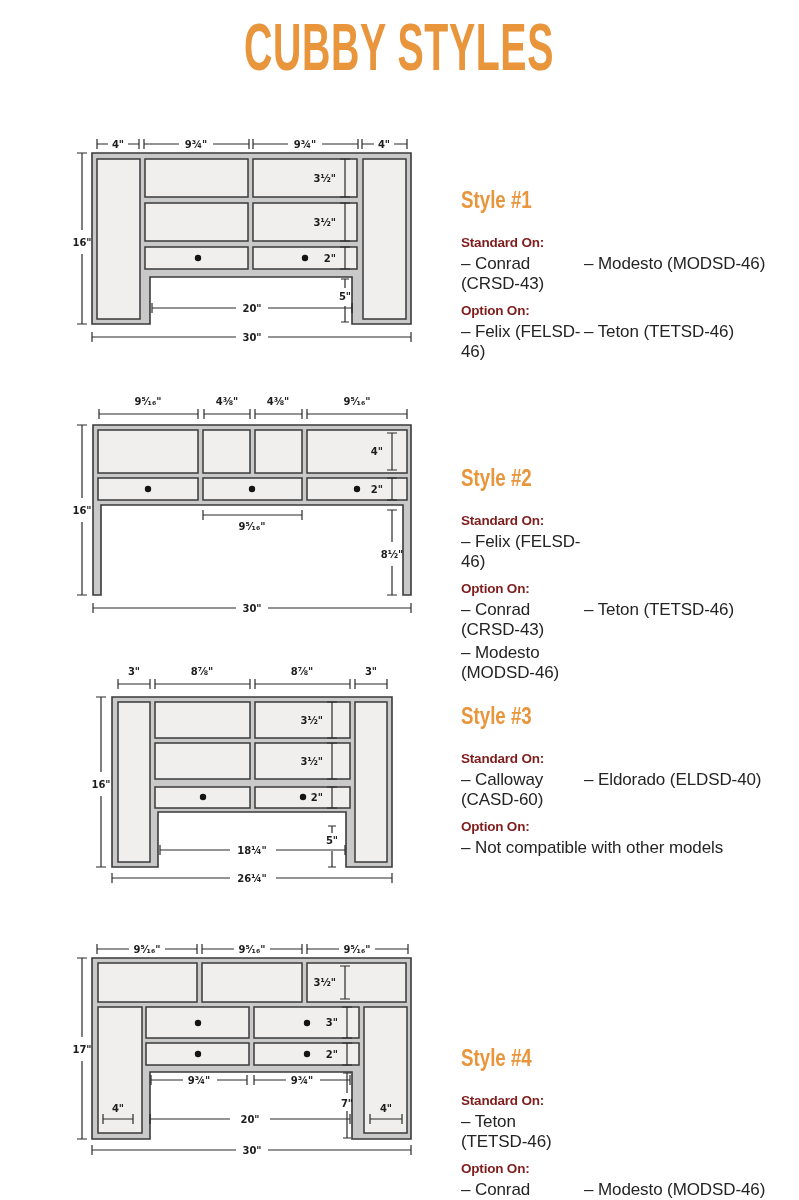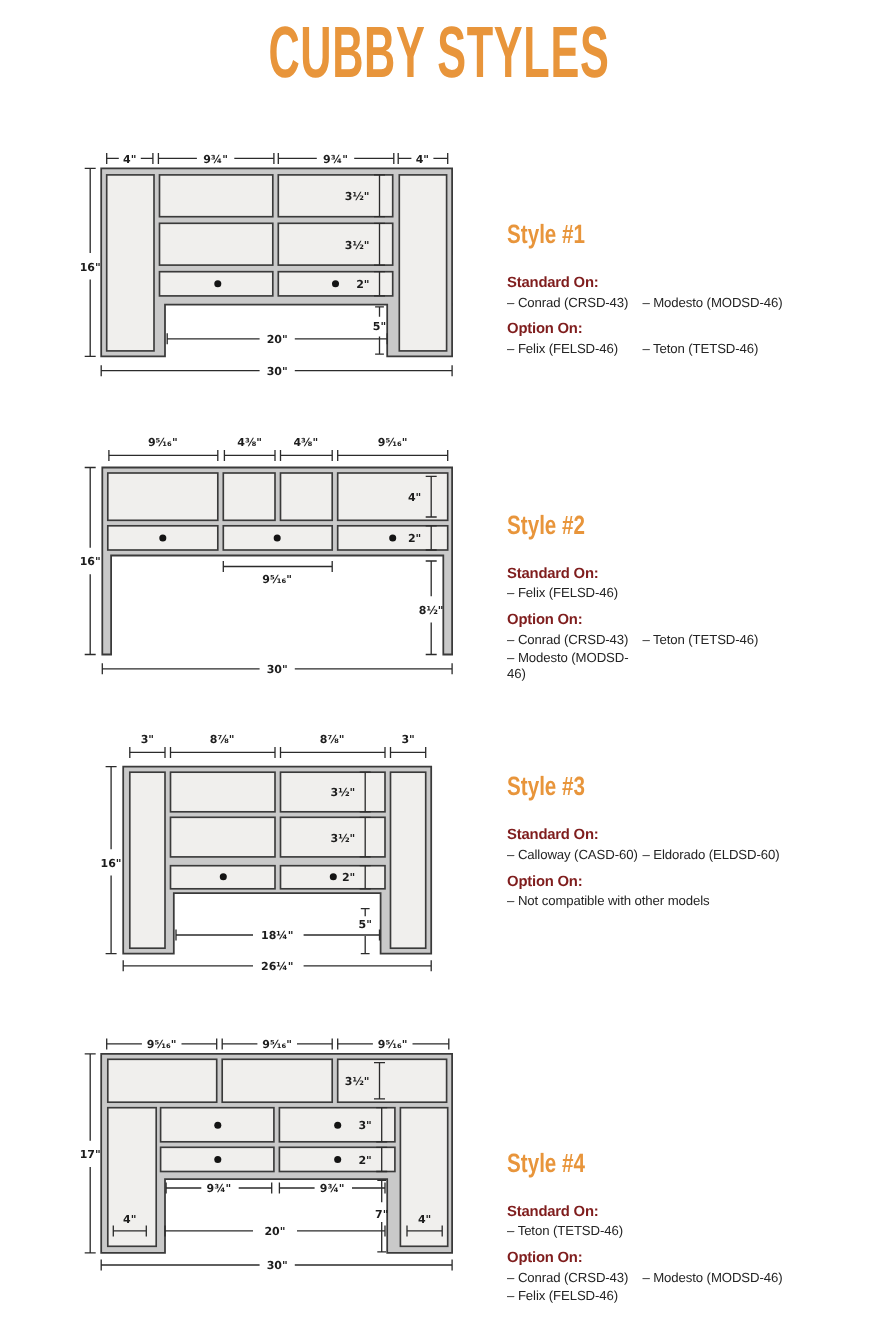--- a/index.html
+++ b/index.html
@@ -14,21 +14,21 @@
   .cell{fill:#F0EFED;stroke:#3A3A3A;stroke-width:1.5;}
   .knob{fill:#141414;}
   .dl{stroke:#2B2B2B;stroke-width:1.2;fill:none;}
   .dt{font-family:"DejaVu Sans",sans-serif;font-size:10px;font-weight:700;fill:#1d1d1d;}
   .dt-m{text-anchor:middle;}
   .dt-e{text-anchor:end;}
   .style-block{position:absolute;left:461px;width:335px;}
   .st-h{margin:0 0 12px 0;font-size:24px;font-weight:bold;color:#E8953B;
         display:inline-block;transform:scaleX(0.78);transform-origin:left;white-space:nowrap;}
   .st-l{font-size:13.5px;font-weight:bold;color:#7f1d1d;margin:9px 0 4px 0;letter-spacing:-0.2px;}
-  .st-row{display:flex;font-size:12px;color:#242424;margin:3px 0;letter-spacing:-0.1px;}
+  .st-row{display:flex;font-size:17px;color:#242424;margin:3px 0;letter-spacing:-0.1px;}
   .st-c1{width:123px;flex:none;}
   .st-c2{flex:1;}
 </style>
 </head>
 <body>
 
 <div class="page">
 
   <svg class="title-svg" width="799" height="84">
     <text class="title-text" x="399" y="70" text-anchor="middle" textLength="310" lengthAdjust="spacingAndGlyphs">CUBBY STYLES</text>
@@ -249,21 +249,21 @@
     <g>
       <path class="dl" d="M17,23H27M17,204H27M22,23V102M22,126V204"></path>
       <text class="dt dt-m" x="22" y="118">17"</text>
     </g>
     <g>
       <path class="dl" d="M32,210V220M351,210V220M32,215H176M208,215H351"></path>
       <text class="dt dt-m" x="192" y="219">30"</text>
     </g>
   </svg>
 
-  <div class="style-block" style="top:200px;">
+  <div class="style-block" style="top:186px;">
     <h2 class="st-h">Style #1</h2>
     <div class="st-l">Standard On:</div>
     <div class="st-row">
       <span class="st-c1">– Conrad (CRSD-43)</span>
       <span class="st-c2">– Modesto (MODSD-46)</span>
     </div>
     <div class="st-l">Option On:</div>
     <div class="st-row">
       <span class="st-c1">– Felix (FELSD-46)</span>
       <span class="st-c2">– Teton (TETSD-46)</span>
@@ -284,21 +284,21 @@
     <div class="st-row">
       <span class="st-c1">– Modesto (MODSD-46)</span>
     </div>
   </div>
 
   <div class="style-block" style="top:702px;">
     <h2 class="st-h">Style #3</h2>
     <div class="st-l">Standard On:</div>
     <div class="st-row">
       <span class="st-c1">– Calloway (CASD-60)</span>
-      <span class="st-c2">– Eldorado (ELDSD-60)</span>
+      <span class="st-c2">– Eldorado (ELDSD-40)</span>
     </div>
     <div class="st-l">Option On:</div>
     <div class="st-row">
       <span class="st-c2">– Not compatible with other models</span>
     </div>
   </div>
 
   <div class="style-block" style="top:1044px;">
     <h2 class="st-h">Style #4</h2>
     <div class="st-l">Standard On:</div>

